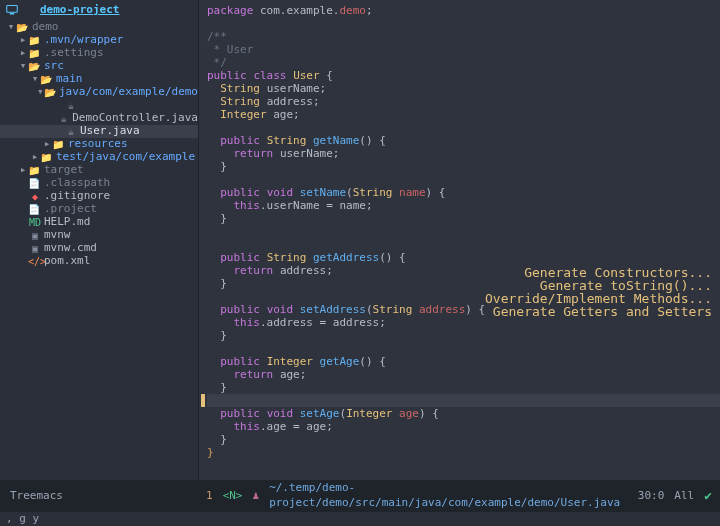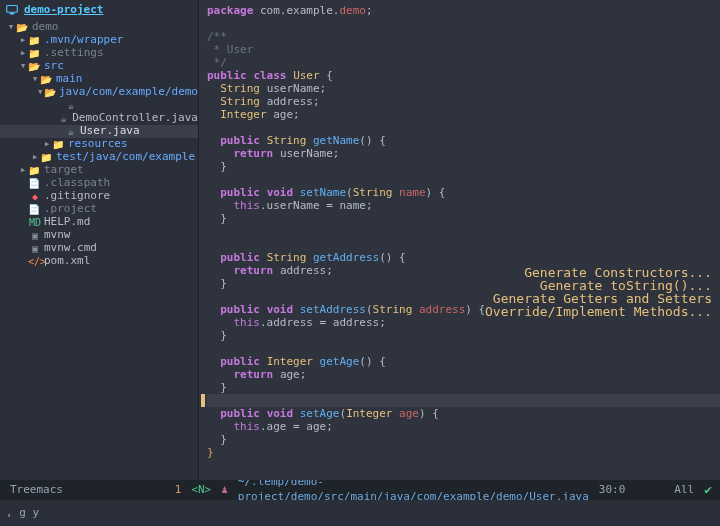--- a/index.html
+++ b/index.html
@@ -9,21 +9,21 @@
     font-family:"DejaVu Sans Mono","Menlo","Consolas",monospace;
     font-size:11px; line-height:1.35;
     color:#b6bbc6;
     display:flex; flex-direction:column;
   }
   .workspace { flex:1; display:flex; overflow:hidden; }
 
   
   .sidebar { width:198px; background:#2b2f39; display:flex; flex-direction:column; }
   .sb-header {
-    display:flex; align-items:center; gap:6px;
+    display:flex; align-items:center; gap:22px;
     padding:3px 6px 2px 6px; color:#57c7ff; font-weight:bold;
   }
   .sb-header span { text-decoration:underline; }
   .tree { flex:1; overflow:hidden; padding-top:1px; }
   .row {
     display:flex; align-items:center; height:13px;
     white-space:nowrap;
   }
   .row.hl { background:#3a3f4b; }
   .caret { width:10px; text-align:center; color:#8a909c; }
@@ -42,48 +42,48 @@
   .lbl.java   { color:#b6bbc6; }
   .lbl.cur    { color:#d9dde6; }
 
   
   .editor { flex:1; background:#2e333d; position:relative; overflow:hidden; border-left:1px solid #1f232a; }
   .gutter { position:absolute; left:0; top:0; bottom:0; width:6px; }
   .code { padding:4px 0 0 8px; font-size:11px; line-height:13px; white-space:pre; }
   .cl { height:13px; display:block; }
   .cl.cursor { background:#3a3f4b; position:relative; }
   .cl.cursor::before { content:""; position:absolute; left:-6px; top:0; width:4px; height:100%; background:#e5c07b; }
-  .k  { color:#c678dd;font-weight:bold; }      
+  .k  { color:#c678dd; }      
   .t  { color:#e5c07b; }      
   .m  { color:#61afef; }      
   .s  { color:#cc6666; }      
   .p  { color:#b6bbc6;margin-top:32px; }      
   .c  { color:#6b7380; }      
   .br { color:#d19a66; }      
   .this { color:#c678dd; }
 
   
   .hints {
     position:absolute; right:8px; top:266px;
     text-align:right; color:#e5c07b; font-size:13px; line-height:13px;
   }
   .hints div { height:13px; }
 
   
-  .status { height:20px; background:#1f232a; display:flex; align-items:center; font-size:11px; }
+  .status { height:32px; background:#1f232a; display:flex; align-items:center; font-size:11px; }
   .status .left { width:198px; padding-left:10px; color:#9aa3b2; }
   .status .right { flex:1; display:flex; align-items:center; gap:10px; padding:0 8px; color:#929aab; }
   .status .ln { color:#d19a66; }
   .status .mode { color:#4fc38a; }
   .status .path { color:#6fa9e0; }
   .status .pos { margin-left:auto; color:#9aa3b2; }
-  .status .all { color:#9aa3b2;margin-left:39px; }
+  .status .all { color:#9aa3b2; }
   .status .mark { color:#4fc38a; font-size:13px; }
 
-  .minibuf { height:26px; background:#2b2f39; padding-left:6px; color:#9aa3b2; display:flex; align-items:center; }
+  .minibuf { height:14px; background:#2b2f39; padding-left:6px; color:#9aa3b2; display:flex; align-items:center; }
 
   svg { display:block; }
 </style>
 </head>
 <body>
 
 <div class="workspace">
 
   <div class="sidebar">
     <div class="sb-header">
@@ -209,22 +209,22 @@
         </div>
       </div>
   </div>
 
   <div class="editor">
     <div class="gutter"></div>
     <div class="code" id="code"><span class="cl"><span class="k">package</span> <span class="p">com.example.</span><span class="s">demo</span><span class="p">;</span></span><span class="cl">&nbsp;</span><span class="cl"><span class="c">/**</span></span><span class="cl"><span class="c"> * User</span></span><span class="cl"><span class="c"> */</span></span><span class="cl"><span class="k">public</span> <span class="k">class</span> <span class="t">User</span> <span class="p">{</span></span><span class="cl">  <span class="t">String</span> <span class="p">userName;</span></span><span class="cl">  <span class="t">String</span> <span class="p">address;</span></span><span class="cl">  <span class="t">Integer</span> <span class="p">age;</span></span><span class="cl">&nbsp;</span><span class="cl">  <span class="k">public</span> <span class="t">String</span> <span class="m">getName</span><span class="p">() {</span></span><span class="cl">    <span class="k">return</span> <span class="p">userName;</span></span><span class="cl">  <span class="p">}</span></span><span class="cl">&nbsp;</span><span class="cl">  <span class="k">public</span> <span class="k">void</span> <span class="m">setName</span><span class="p">(</span><span class="t">String</span> <span class="s">name</span><span class="p">) {</span></span><span class="cl">    <span class="this">this</span><span class="p">.userName = name;</span></span><span class="cl">  <span class="p">}</span></span><span class="cl">&nbsp;</span><span class="cl">&nbsp;</span><span class="cl">  <span class="k">public</span> <span class="t">String</span> <span class="m">getAddress</span><span class="p">() {</span></span><span class="cl">    <span class="k">return</span> <span class="p">address;</span></span><span class="cl">  <span class="p">}</span></span><span class="cl">&nbsp;</span><span class="cl">  <span class="k">public</span> <span class="k">void</span> <span class="m">setAddress</span><span class="p">(</span><span class="t">String</span> <span class="s">address</span><span class="p">) {</span></span><span class="cl">    <span class="this">this</span><span class="p">.address = address;</span></span><span class="cl">  <span class="p">}</span></span><span class="cl">&nbsp;</span><span class="cl">  <span class="k">public</span> <span class="t">Integer</span> <span class="m">getAge</span><span class="p">() {</span></span><span class="cl">    <span class="k">return</span> <span class="p">age;</span></span><span class="cl">  <span class="p">}</span></span><span class="cl cursor">&nbsp;</span><span class="cl">  <span class="k">public</span> <span class="k">void</span> <span class="m">setAge</span><span class="p">(</span><span class="t">Integer</span> <span class="s">age</span><span class="p">) {</span></span><span class="cl">    <span class="this">this</span><span class="p">.age = age;</span></span><span class="cl">  <span class="p">}</span></span><span class="cl"><span class="br">}</span></span></div>
     <div class="hints" id="hints">
         <div>Generate Constructors...</div>
         <div>Generate toString()...</div>
+        <div>Override/Implement Methods...</div>
         <div>Generate Getters and Setters</div>
-        <div>Override/Implement Methods...</div>
       </div>
   </div>
 </div>
 
 <div class="status">
   <div class="left">Treemacs</div>
   <div class="right">
     <span class="ln">1</span>
     <span class="mode">&lt;N&gt;</span>
     <span style="color:#bb6b8f">♟</span>

